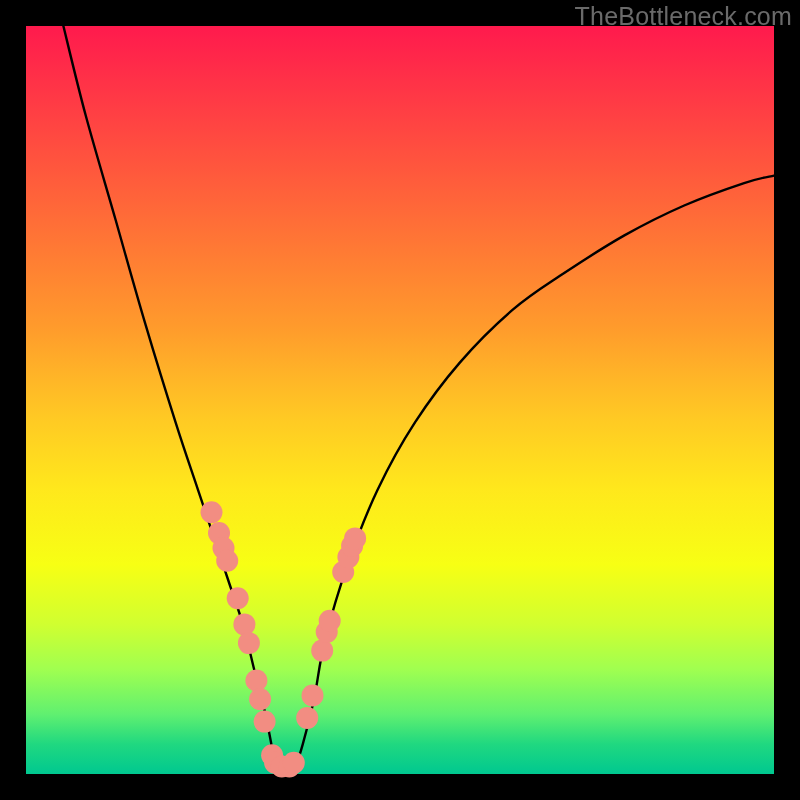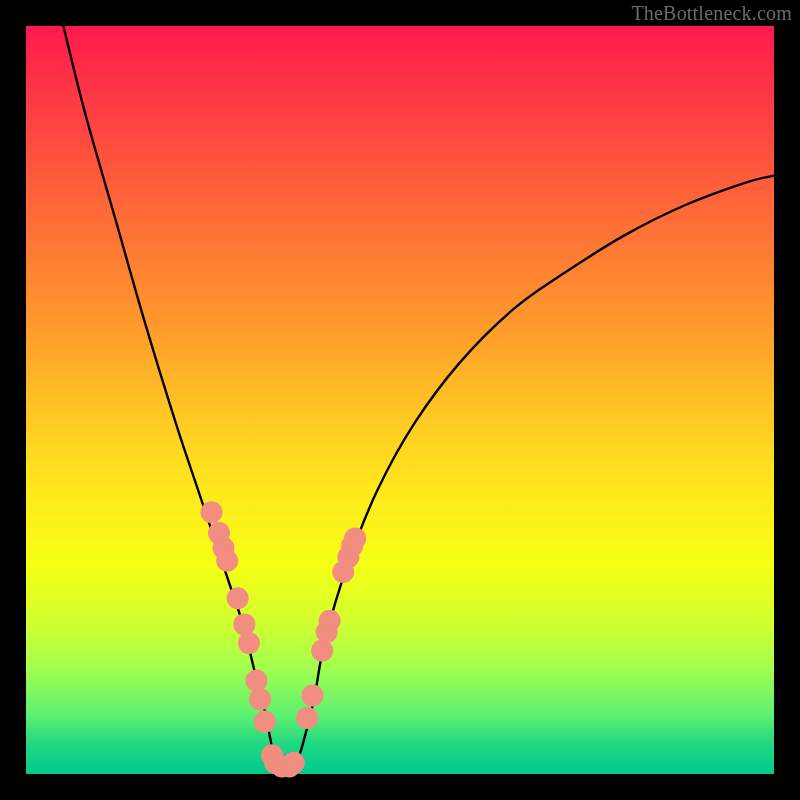--- a/index.html
+++ b/index.html
@@ -44,25 +44,24 @@
     top: 0;
     width: 748px;
     height: 748px;
     overflow: visible;
   }
   .watermark {
     position: absolute;
     top: 2px;
     right: 8px;
     color: #6a6a6a;
-    font-size: 20px;
+    font-size: 25px;
     font-weight: 500;
     letter-spacing: 0.2px;
     user-select: none;
-    font-family: Liberation Serif, serif;
   }
 </style>
 </head>
 <body>
 
 <div class="frame">
   <div class="plot">
     <svg class="curve" viewBox="0 0 748 748" preserveAspectRatio="none">
       <path id="curve-path" fill="none" stroke="#000000" stroke-width="2.4" stroke-linecap="round" d="M 37.4 0.0 C 41.4 16.2, 50.4 54.8, 59.8 89.8 C 69.3 124.8, 79.0 156.8, 89.8 194.5 C 100.5 232.2, 108.9 262.8, 119.7 299.2 C 130.5 335.6, 140.2 366.8, 149.6 396.4 C 159.0 426.1, 165.3 443.6, 172.0 463.8 C 178.8 484.0, 181.6 492.5, 187.0 508.6 C 192.4 524.8, 196.6 537.4, 202.0 553.5 C 207.3 569.7, 212.2 582.2, 216.9 598.4 C 221.6 614.6, 224.1 627.1, 228.1 643.3 C 232.2 659.4, 236.0 673.3, 239.4 688.2 C 242.7 703.0, 244.8 716.1, 246.8 725.6 C 248.9 735.0, 249.2 736.5, 250.6 740.5 C 251.9 744.6, 252.3 746.7, 254.3 748.0 C 256.3 749.3, 259.1 749.3, 261.8 748.0 C 264.5 746.7, 266.6 745.9, 269.3 740.5 C 272.0 735.1, 273.4 730.2, 276.8 718.1 C 280.1 706.0, 283.9 692.0, 288.0 673.2 C 292.0 654.4, 293.1 637.6, 299.2 613.4 C 305.3 589.1, 312.2 565.5, 321.6 538.6 C 331.1 511.6, 339.4 489.3, 351.6 463.8 C 363.7 438.2, 374.1 419.3, 389.0 396.4 C 403.8 373.6, 416.3 356.8, 433.8 336.6 C 451.3 316.4, 467.4 300.4, 486.2 284.2 C 505.0 268.1, 518.4 260.3, 538.6 246.8 C 558.8 233.4, 576.9 221.6, 598.4 209.4 C 619.9 197.3, 636.7 188.9, 658.2 179.5 C 679.8 170.1, 701.9 162.5, 718.1 157.1 C 734.2 151.7, 742.6 150.9, 748.0 149.6"></path>
       <g id="dots">

